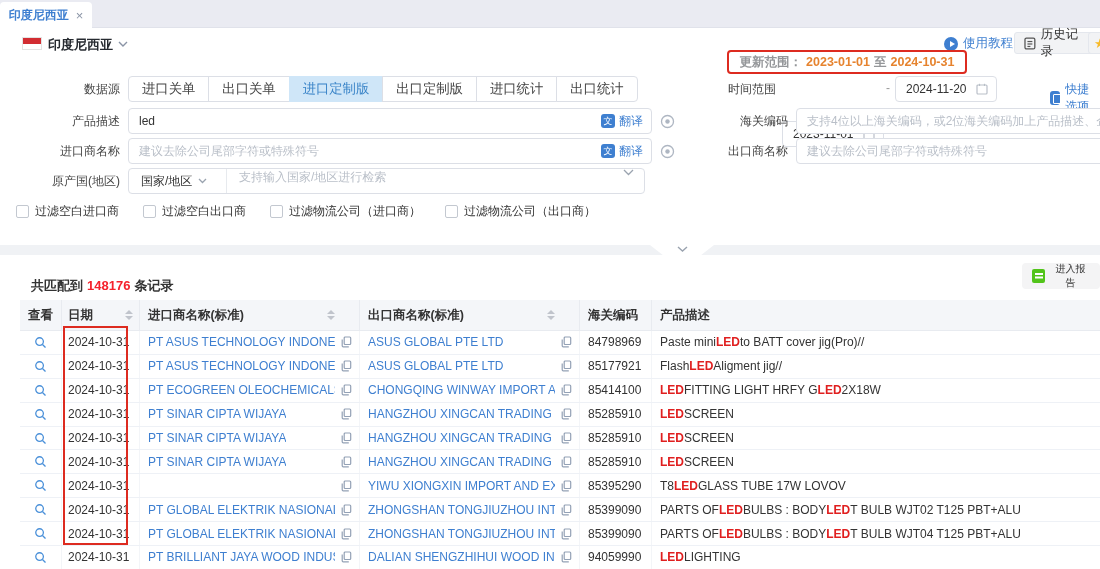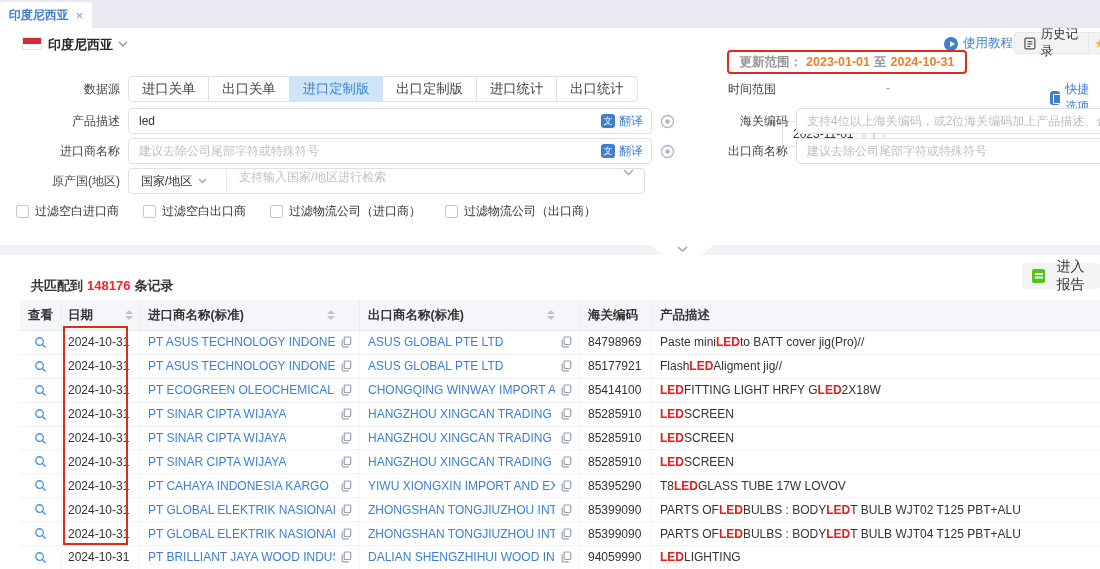--- a/index.html
+++ b/index.html
@@ -74,21 +74,21 @@
   .cb .box { width:13px; height:13px; border:1px solid #c3c8d0; border-radius:2px; background:#fff; flex:none; }
 
   .collapse-tab { position:absolute; left:650px; top:245px; width:64px; height:11px; background:#fff;
                   clip-path:polygon(0 0,100% 0,78% 100%,22% 100%); display:flex; align-items:flex-start; justify-content:center; cursor:pointer; z-index:5; }
 
   
   .results { position:absolute; left:0; top:255px; width:1100px; height:314px; background:#fff; }
   .count-row { position:absolute; left:20px; top:22px; font-size:13px; font-weight:bold; color:#333;margin-left:11px; }
   .count-num { color:#f5222d; padding:0 4px; }
   .report-btn { position:absolute; left:1022px; top:8px; height:26px; padding:0 10px; background:#f4f4f5; border:none; border-radius:4px;
-                display:flex; align-items:center; gap:6px; font-size:14px; color:#333; cursor:pointer; font-family:inherit; }
+                display:flex; align-items:center; gap:6px; font-size:10px; color:#333; cursor:pointer; font-family:inherit; }
   .rep-ic { width:13px; height:14px; background:#52c41a; border-radius:2px; position:relative; flex:none; }
   .rep-ic:before { content:""; position:absolute; left:2.5px; top:4px; width:8px; height:1.6px; background:#fff; box-shadow:0 3.5px 0 #fff; }
 
   .table { position:absolute; left:20px; top:45px; width:1080px; }
   .thead { display:flex; height:31px; background:#f4f6f9; font-weight:bold; font-size:12.5px; border-bottom:1px solid #e8ebf0; }
   .th { display:flex; align-items:center; border-right:1px solid #e8ebf0; padding:0 6px 0 8px; }
   .trow { display:flex; height:23.9px; border-bottom:1px solid #eef1f6; background:#fff; }
   .c { display:flex; align-items:center; border-right:1px solid #f3f5f8; padding:0 6px 0 8px; overflow:hidden; white-space:nowrap; }
   .w-view { width:42px; justify-content:center; padding:0; }
   .w-date { width:78px; padding-left:6px; }
@@ -169,20 +169,28 @@
     <div class="flabel-r" style="top:18px;left:688px;width:88px;">时间范围</div>
     <div class="datebox" style="left:782px;margin-top:45px;">
       <span>2023-11-01</span>
       <svg class="cal" width="12" height="12" viewBox="0 0 12 12">
           <rect x="1" y="2" width="10" height="9" rx="1" fill="none" stroke="#b9bfc8" stroke-width="1.2"></rect>
           <line x1="3.5" y1="0.8" x2="3.5" y2="3" stroke="#b9bfc8" stroke-width="1.2"></line>
           <line x1="8.5" y1="0.8" x2="8.5" y2="3" stroke="#b9bfc8" stroke-width="1.2"></line>
         </svg>
     </div>
     <span class="dash">-</span>
+    <div class="datebox" style="left:895px;">
+      <span>2024-11-20</span>
+      <svg class="cal" width="12" height="12" viewBox="0 0 12 12">
+          <rect x="1" y="2" width="10" height="9" rx="1" fill="none" stroke="#b9bfc8" stroke-width="1.2"></rect>
+          <line x1="3.5" y1="0.8" x2="3.5" y2="3" stroke="#b9bfc8" stroke-width="1.2"></line>
+          <line x1="8.5" y1="0.8" x2="8.5" y2="3" stroke="#b9bfc8" stroke-width="1.2"></line>
+        </svg>
+    </div>
     <div class="quick">
       <span class="quick-ic"></span>
       <span>快捷选项</span>
     </div>
 
     <div class="flabel" style="left:0;top:50px;">产品描述</div>
     <div class="inp" style="left:128px;top:50px;width:524px;">
       <span class="val">led</span>
       <span class="trans">
         <span class="trans-ic">文</span>
@@ -458,21 +466,20 @@
 
   <div class="trow">
     <div class="c w-view">
       <svg class="mag" width="13" height="13" viewBox="0 0 14 14">
                 <circle cx="6" cy="6" r="4.1" fill="none" stroke="#4a90d9" stroke-width="1.4"></circle>
                 <line x1="9.1" y1="9.1" x2="12.4" y2="12.4" stroke="#4a90d9" stroke-width="1.4"></line>
               </svg>
     </div>
     <div class="c w-date">2024-10-31</div>
     <div class="c w-imp">
-      <span class="blue-link">PT CAHAYA INDONESIA KARGO</span>
       <svg class="copy" width="11" height="12" viewBox="0 0 11 12">
                 <rect x="3.2" y="1" width="6.5" height="7.5" rx="1" fill="none" stroke="#93a1b5" stroke-width="1.2"></rect>
                 <path d="M7.8 10.8H2.2a1 1 0 0 1-1-1V3.6" fill="none" stroke="#93a1b5" stroke-width="1.2"></path>
               </svg>
     </div>
     <div class="c w-exp">
       <span class="blue-link">YIWU XIONGXIN IMPORT AND EXPORT...</span>
       <svg class="copy" width="11" height="12" viewBox="0 0 11 12">
                 <rect x="3.2" y="1" width="6.5" height="7.5" rx="1" fill="none" stroke="#93a1b5" stroke-width="1.2"></rect>
                 <path d="M7.8 10.8H2.2a1 1 0 0 1-1-1V3.6" fill="none" stroke="#93a1b5" stroke-width="1.2"></path>

